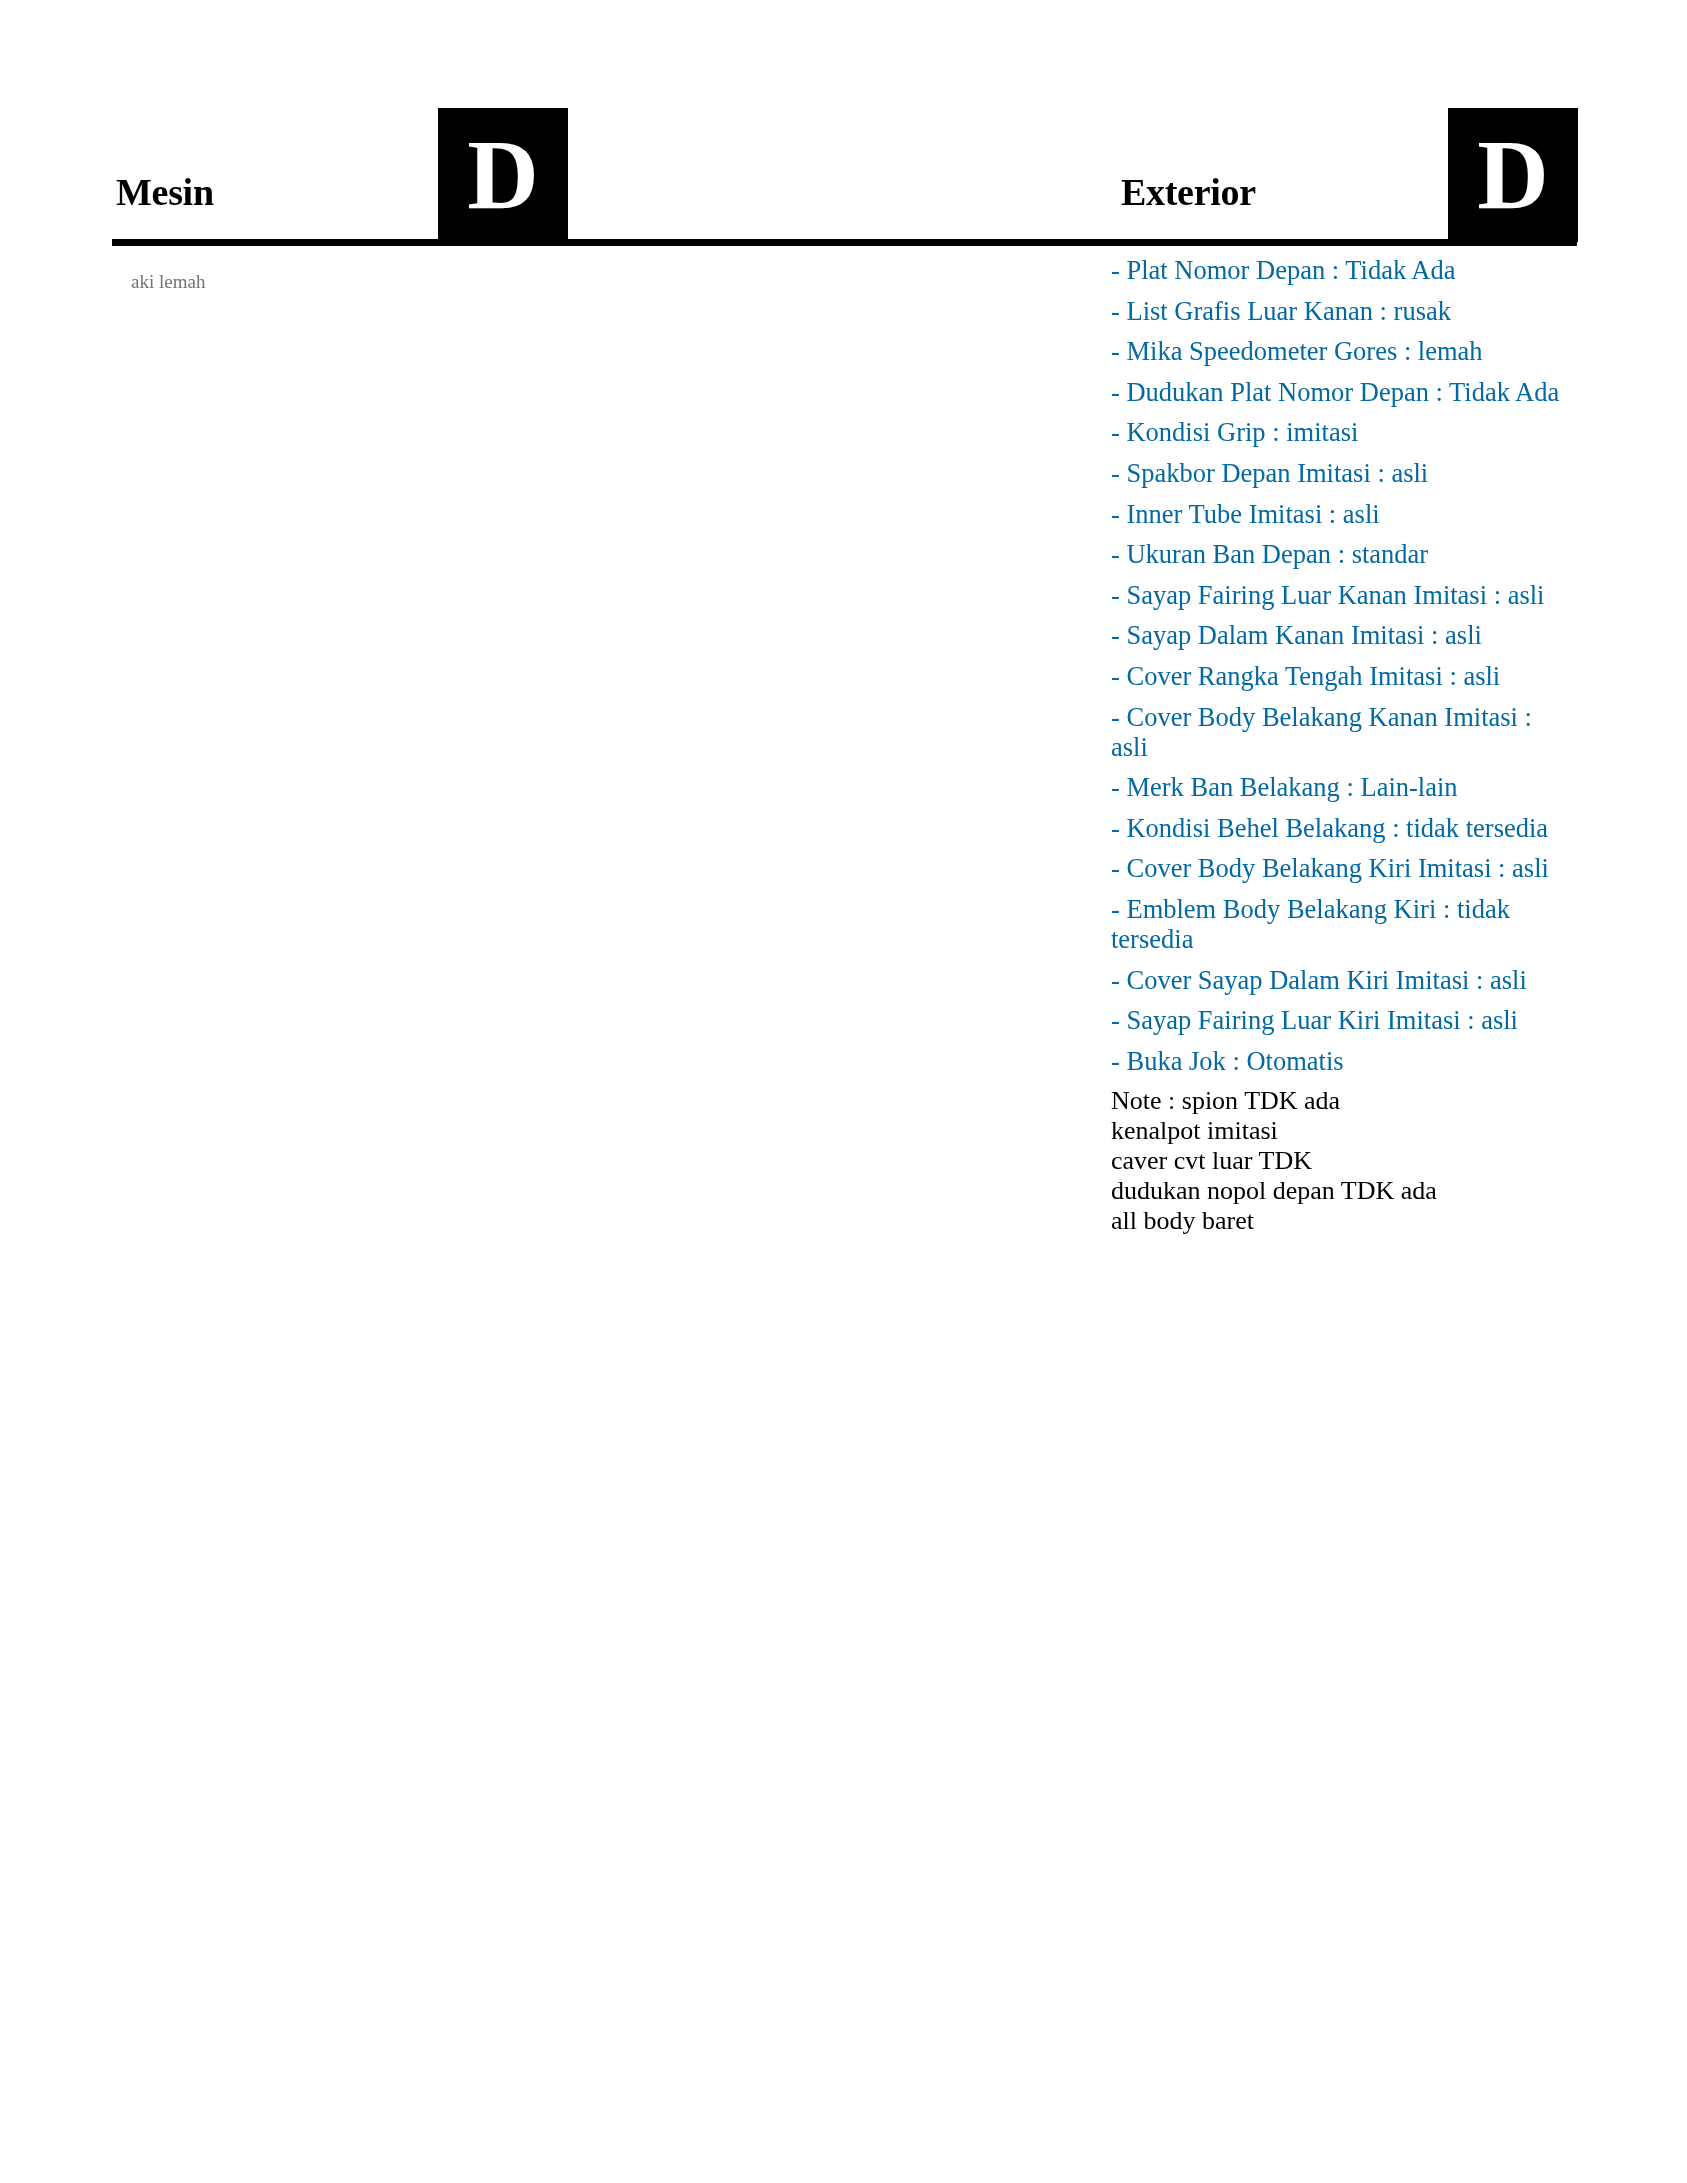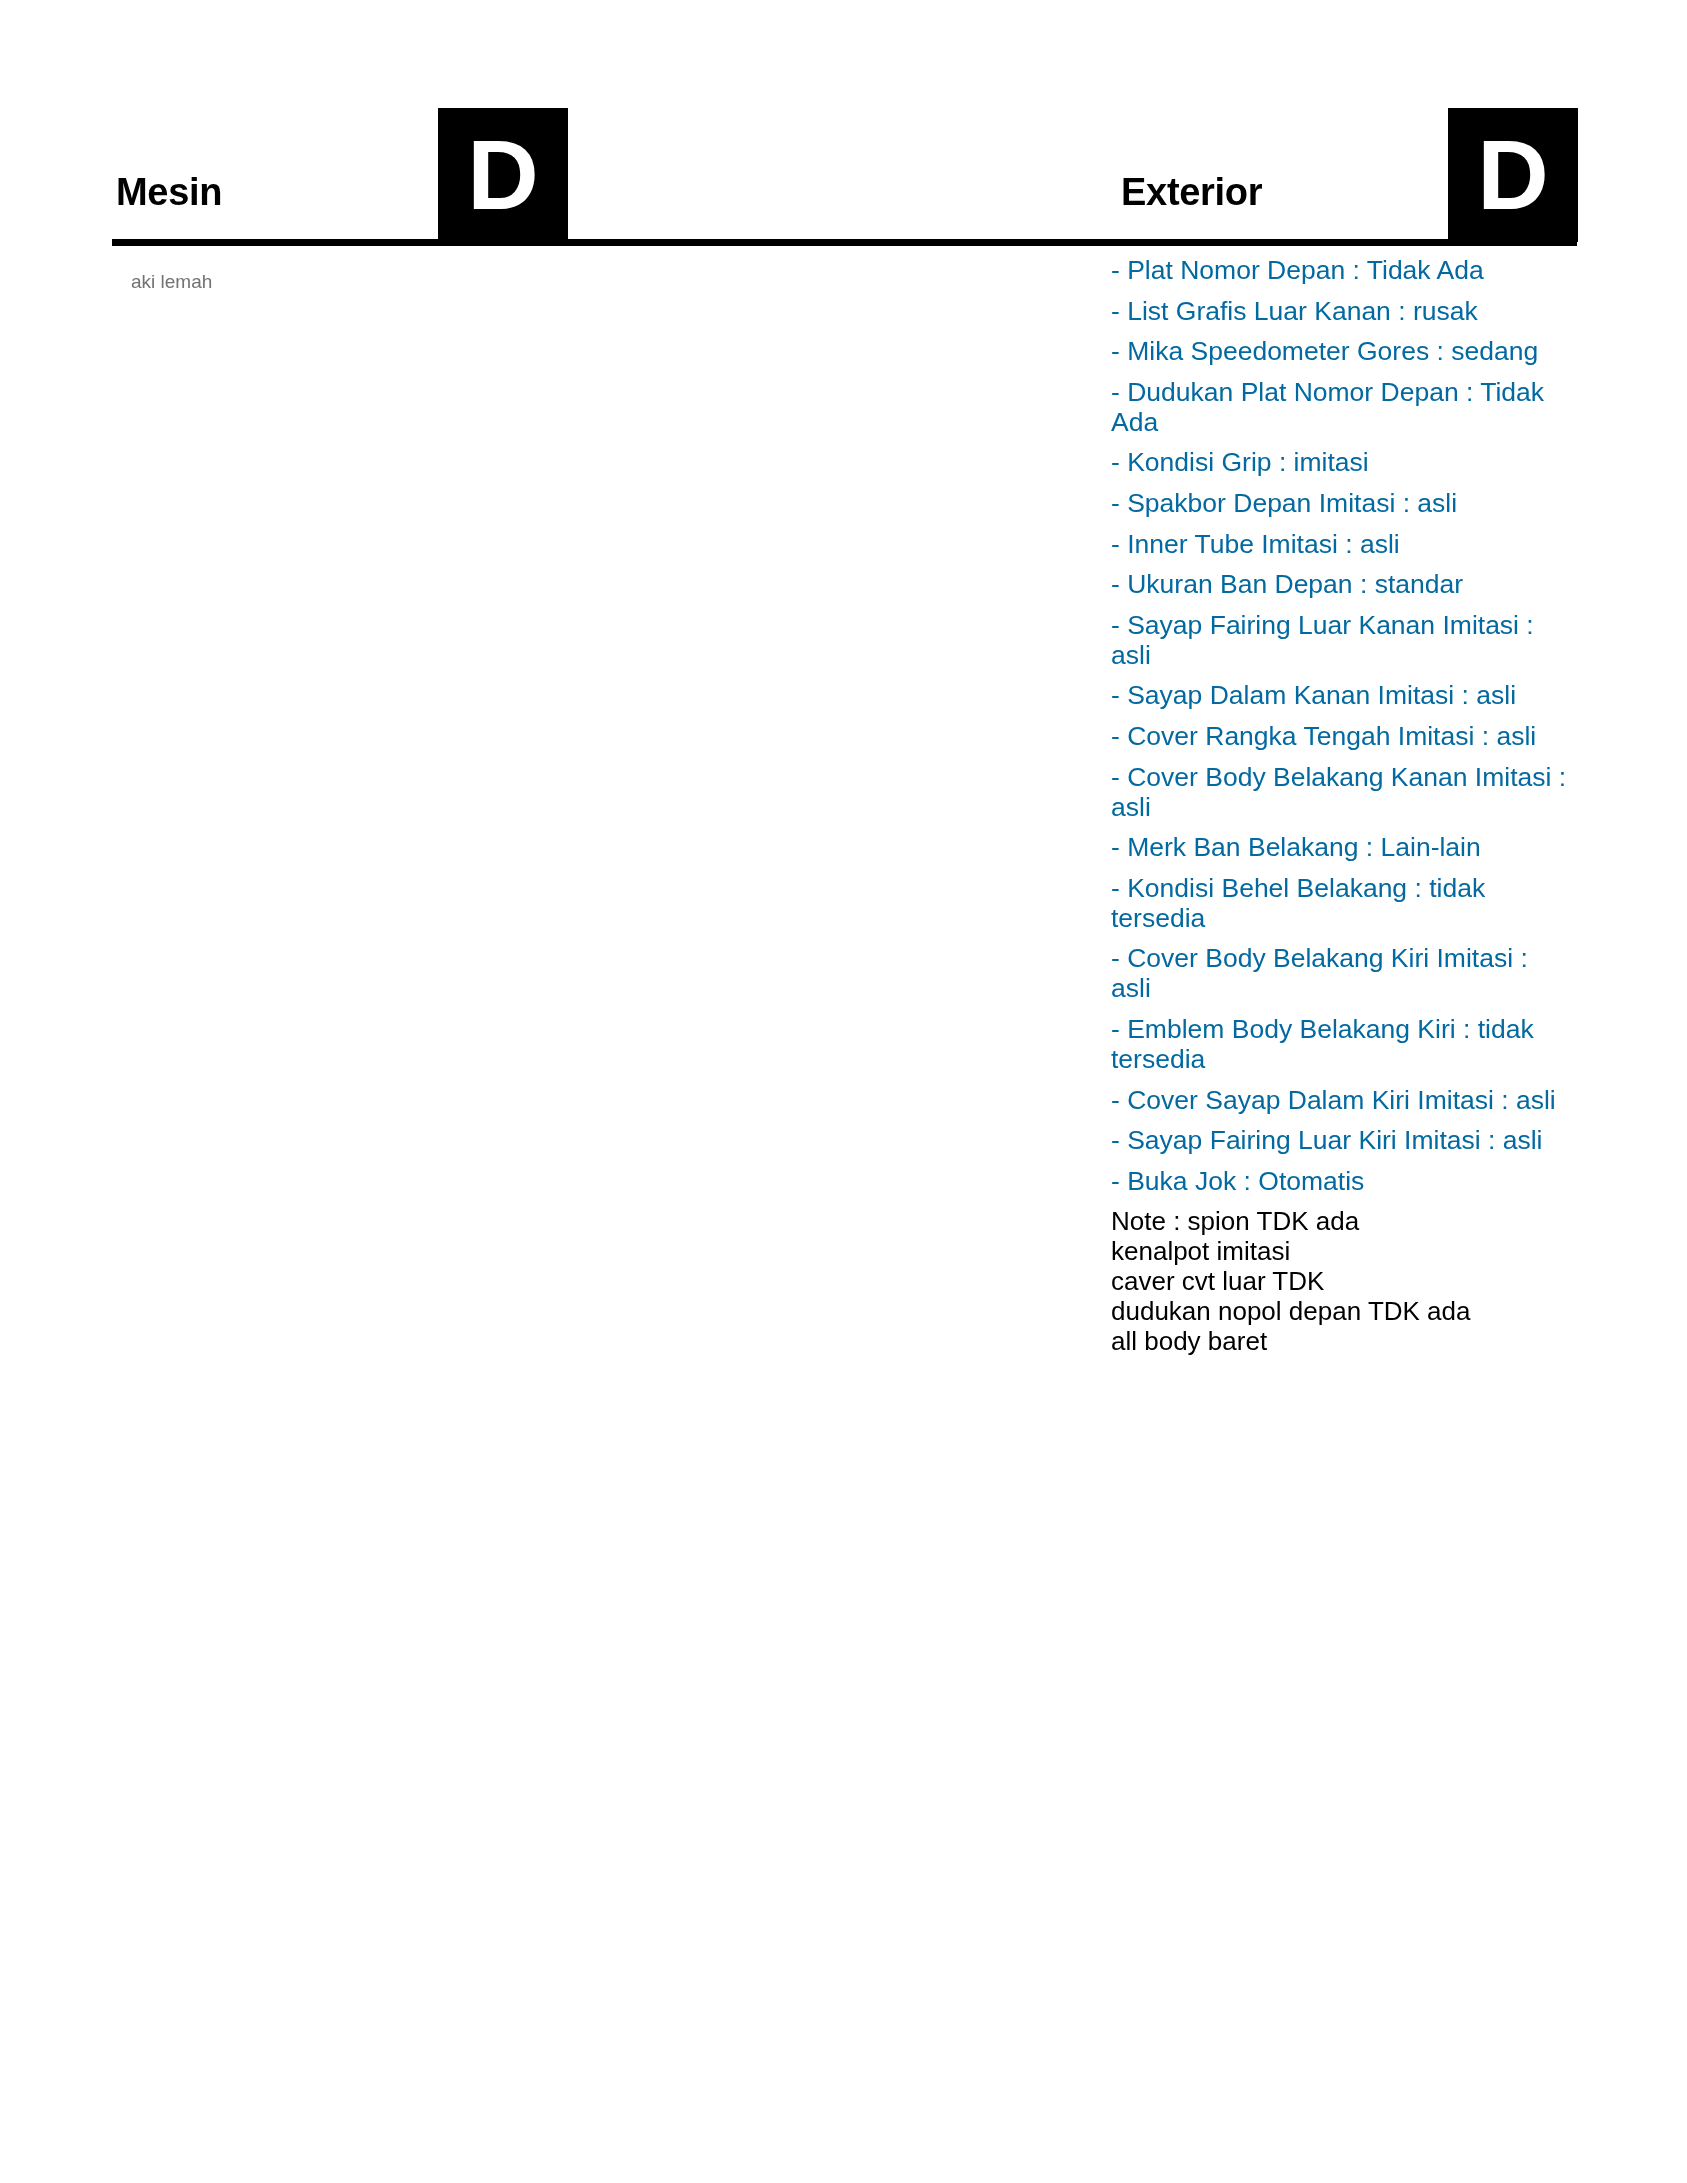--- a/index.html
+++ b/index.html
@@ -18,20 +18,21 @@
   }
 
   .page {
     position: absolute;
     left: 0;
     top: 0;
     width: 1687px;
     height: 2183px;
     background: #ffffff;
     overflow: hidden;
+    font-family: Liberation Serif, serif;
   }
 
   
   .header-band {
     position: absolute;
     left: 0;
     top: 0;
     width: 1687px;
     height: 255px;
   }
@@ -144,21 +145,21 @@
   <div class="columns">
 
     <div class="col col-left">
       <p class="plain-note">aki lemah</p>
     </div>
 
     <div class="col col-right">
       <ul class="spec-list">
         <li class="spec-item">- Plat Nomor Depan : Tidak Ada</li>
         <li class="spec-item">- List Grafis Luar Kanan : rusak</li>
-        <li class="spec-item">- Mika Speedometer Gores : sedang</li>
+        <li class="spec-item">- Mika Speedometer Gores : lemah</li>
         <li class="spec-item">- Dudukan Plat Nomor Depan : Tidak Ada</li>
         <li class="spec-item">- Kondisi Grip : imitasi</li>
         <li class="spec-item">- Spakbor Depan Imitasi : asli</li>
         <li class="spec-item">- Inner Tube Imitasi : asli</li>
         <li class="spec-item">- Ukuran Ban Depan : standar</li>
         <li class="spec-item">- Sayap Fairing Luar Kanan Imitasi : asli</li>
         <li class="spec-item">- Sayap Dalam Kanan Imitasi : asli</li>
         <li class="spec-item">- Cover Rangka Tengah Imitasi : asli</li>
         <li class="spec-item">- Cover Body Belakang Kanan Imitasi : asli</li>
         <li class="spec-item">- Merk Ban Belakang : Lain-lain</li>

